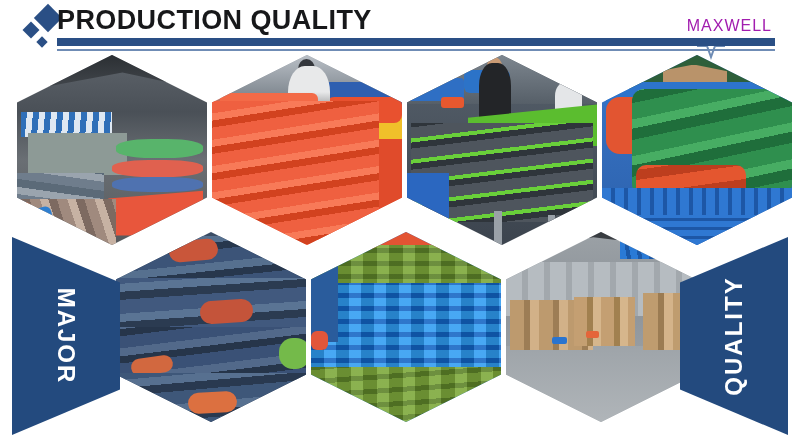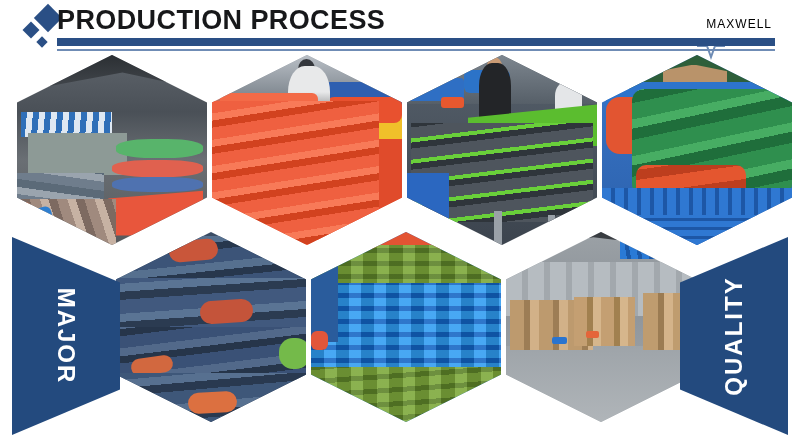--- a/index.html
+++ b/index.html
@@ -46,23 +46,23 @@
     font-weight: bold;
     letter-spacing: 0.4px;
     color: #17181a;
     line-height: 30px;
     white-space: nowrap;
   }
 
   .brand {
     position: absolute;
     right: 28px; top: 17px;
-    font-size: 12px;
+    font-size: 16px;
     letter-spacing: 1px;
-    color: #000000;
+    color: #a21caf;
     white-space: nowrap;
   }
 
   .rule-thick {
     position: absolute;
     left: 57px; top: 38px;
     width: 718px; height: 8px;
     background: #2a4f85;
   }
   .rule-thin {
@@ -288,21 +288,21 @@
 <div class="page">
 
   <div class="header">
 
     <div class="diamonds">
       <span class="dia big"></span>
       <span class="dia mid"></span>
       <span class="dia small"></span>
     </div>
 
-    <div class="page-title">PRODUCTION PROCESS</div>
+    <div class="page-title">PRODUCTION QUALITY</div>
 
     <div class="brand">MAXWELL</div>
 
     <div class="rule-thick"></div>
     <div class="rule-thin"></div>
     <div class="rule-notch">
       <svg width="28" height="14" viewBox="0 0 28 14">
         <path d="M0 0 L10 0 L14 11 L18 0 L28 0" fill="none" stroke="#6f8cb5" stroke-width="2"></path>
       </svg>
     </div>

